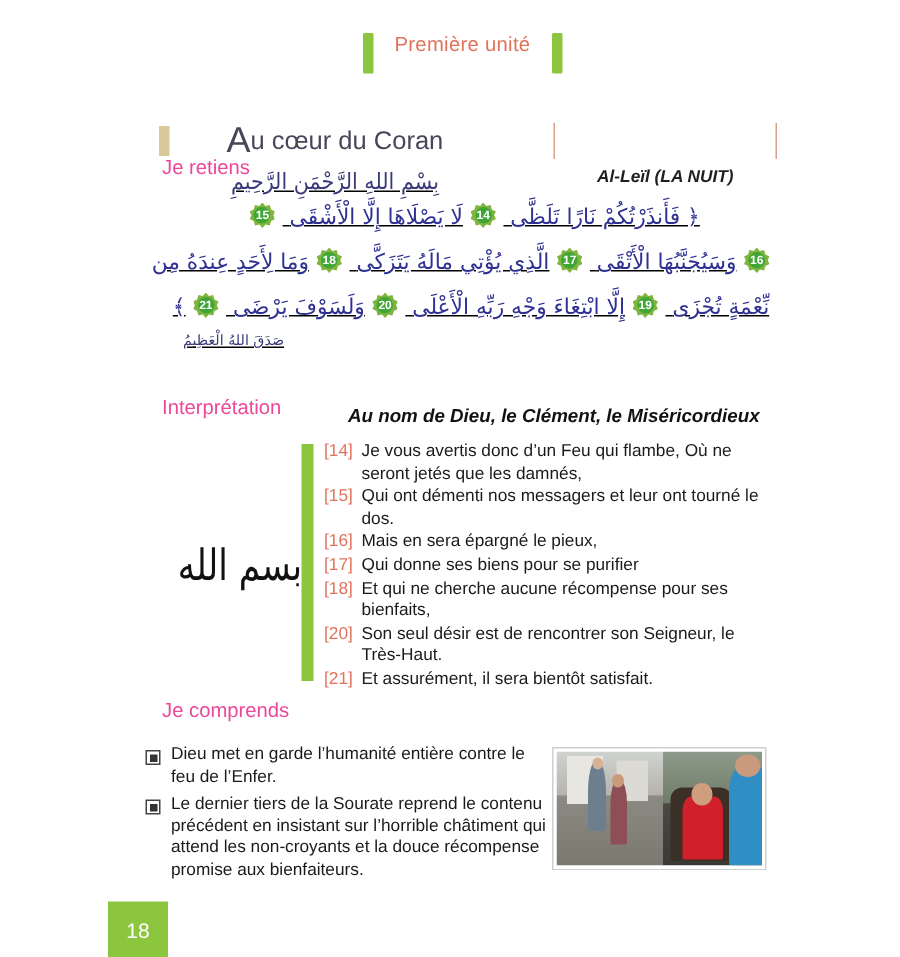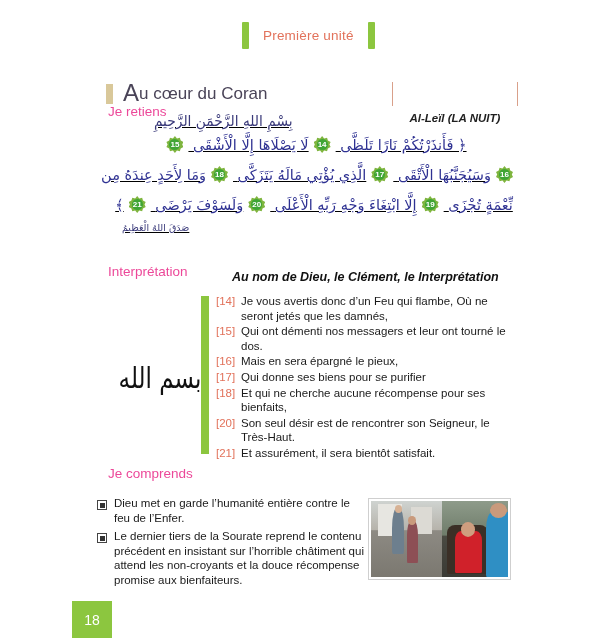--- a/index.html
+++ b/index.html
@@ -20,21 +20,21 @@
     inset: 0;
     background: #ffffff;
   }
 
   
   .unit-banner {
     position: absolute;
     left: 242px;
     top: 22px;
     display: flex;
-    align-items: center;
+    align-items: flex-start;
     gap: 14px;
   }
   .unit-bar {
     width: 7px;
     height: 27px;
     background: #8CC63F;
     border-radius: 1px;
   }
   .unit-title {
     color: #E2725B;
@@ -44,20 +44,21 @@
   }
 
   
   .head-row {
     position: absolute;
     left: 106px;
     top: 64px;
     width: 412px;
     display: flex;
     align-items: center;
+    gap: 28px;
   }
   .head-bullet {
     width: 7px;
     height: 20px;
     background: #D9C89A;
     margin-right: 10px;
     flex: none;
   }
   .head-title {
     color: #4A4458;
@@ -358,21 +359,21 @@
     <div class="basmala-deco">بِسْمِ اللهِ الرَّحْمَنِ الرَّحِيمِ</div>
     <div id="aya-lines">
         <div class="aya-line"><span>﴿ فَأَنذَرْتُكُمْ نَارًا تَلَظَّى</span> <span class="aya-mark"><span class="rose"></span><span class="inner"></span><span class="num">14</span></span><span>لَا يَصْلَاهَا إِلَّا الْأَشْقَى</span> <span class="aya-mark"><span class="rose"></span><span class="inner"></span><span class="num">15</span></span> </div>
         <div class="aya-line"><span class="aya-mark"><span class="rose"></span><span class="inner"></span><span class="num">16</span></span><span>وَسَيُجَنَّبُهَا الْأَتْقَى</span> <span class="aya-mark"><span class="rose"></span><span class="inner"></span><span class="num">17</span></span><span>الَّذِي يُؤْتِي مَالَهُ يَتَزَكَّى</span> <span class="aya-mark"><span class="rose"></span><span class="inner"></span><span class="num">18</span></span><span>وَمَا لِأَحَدٍ عِندَهُ مِن</span> </div>
         <div class="aya-line"><span>نِّعْمَةٍ تُجْزَى</span> <span class="aya-mark"><span class="rose"></span><span class="inner"></span><span class="num">19</span></span><span>إِلَّا ابْتِغَاءَ وَجْهِ رَبِّهِ الْأَعْلَى</span> <span class="aya-mark"><span class="rose"></span><span class="inner"></span><span class="num">20</span></span><span>وَلَسَوْفَ يَرْضَى</span> <span class="aya-mark"><span class="rose"></span><span class="inner"></span><span class="num">21</span></span><span>﴾</span> </div>
       </div>
     <div class="sadaqa">صَدَقَ اللهُ الْعَظِيمُ</div>
   </div>
 
   <div class="sec-label" id="label-interpretation">Interprétation</div>
-  <div class="interp-title">Au nom de Dieu, le Clément, le Interprétation</div>
+  <div class="interp-title">Au nom de Dieu, le Clément, le Miséricordieux</div>
   <div class="interp-bar"></div>
   <div class="calligraphy">بسم الله</div>
   <div class="verse-list" id="verse-list">
       <div class="verse">
         <div class="verse-num">[14]</div>
         <div class="verse-txt">Je vous avertis donc d’un Feu qui flambe, Où ne seront jetés que les damnés,</div>
       </div>
       <div class="verse">
         <div class="verse-num">[15]</div>
         <div class="verse-txt">Qui ont démenti nos messagers et leur ont tourné le dos.</div>

